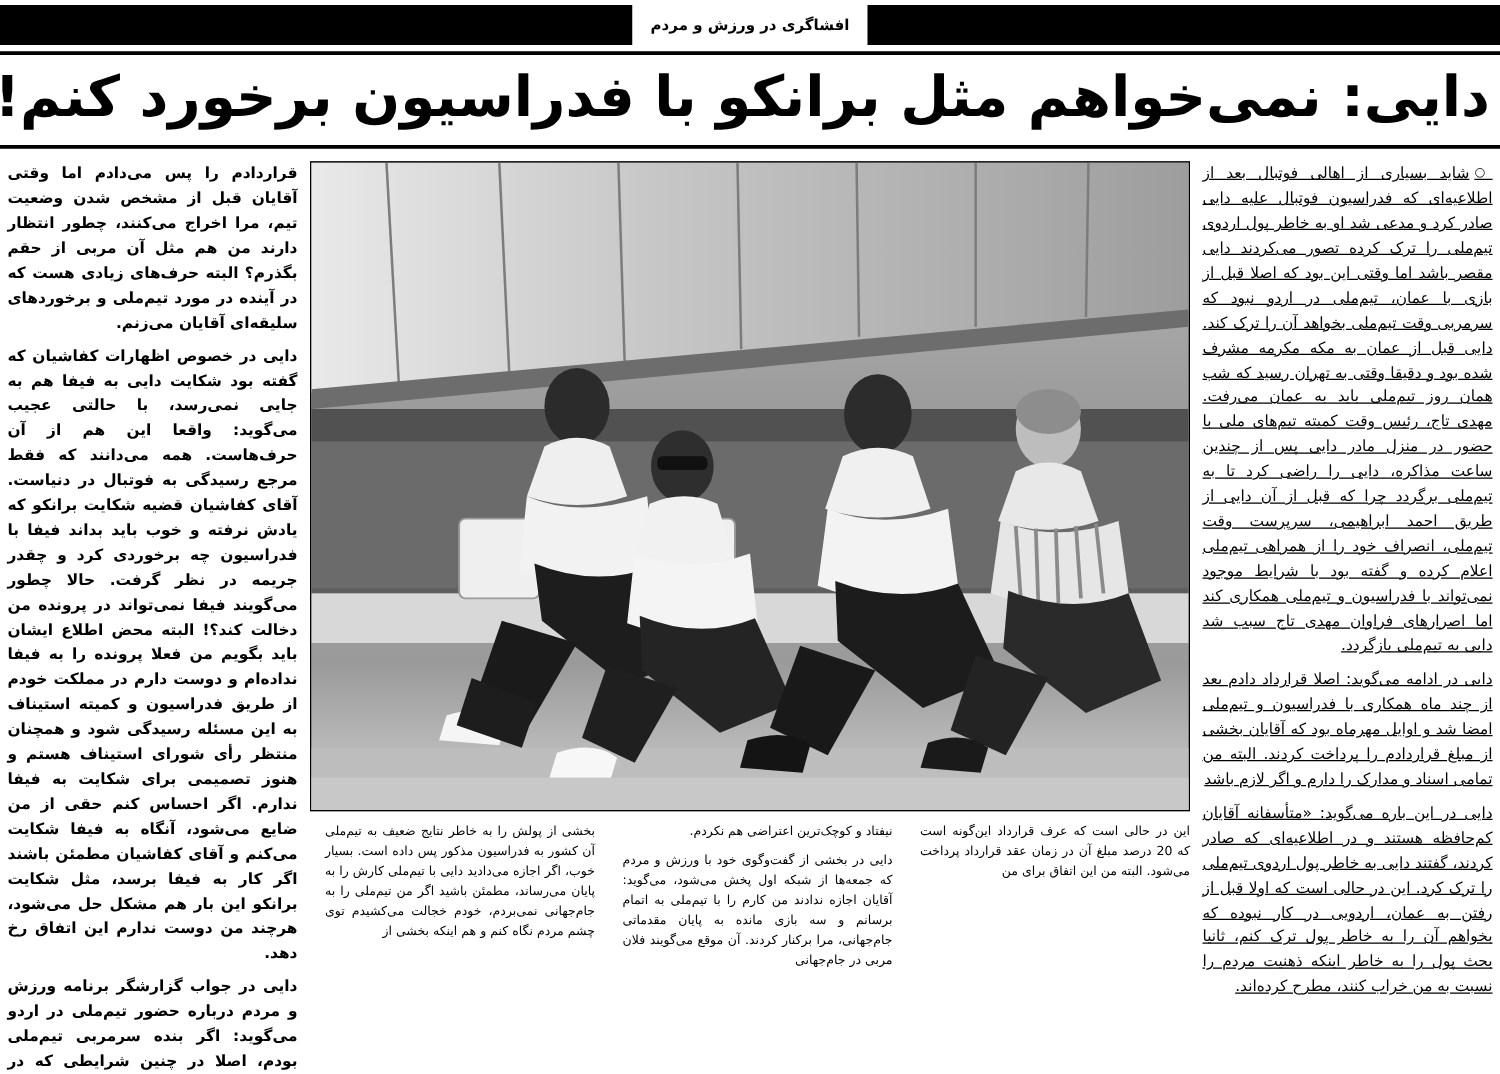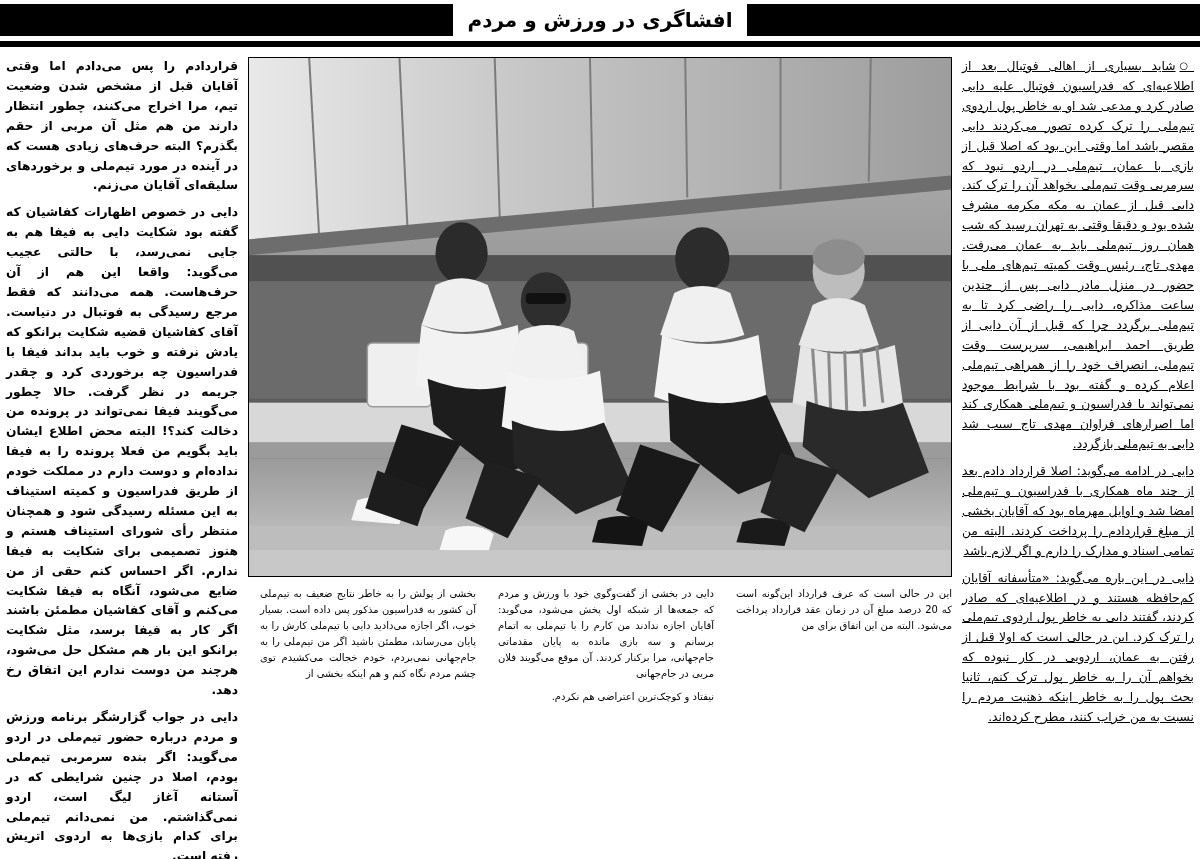--- a/index.html
+++ b/index.html
@@ -34,21 +34,21 @@
   }
   .banner-bar {
     flex: 1 1 auto;
     background: #000;
     height: 32px;
   }
   .banner-title {
     flex: 0 0 auto;
     background: #fff;
     color: #000;
-    font-size: 20px;
+    font-size: 12px;
     font-weight: bold;
     line-height: 32px;
     padding: 0 14px;
     white-space: nowrap;
     direction: rtl;
     font-family: "DejaVu Sans", sans-serif;
   }
 
   .rule {
     height: 3px;
@@ -140,20 +140,21 @@
 <div class="page">
 
   <div class="banner">
     <div class="banner-bar"></div>
     <div class="banner-title">افشاگری در ورزش و مردم</div>
     <div class="banner-bar"></div>
   </div>
 
   <div class="rule"></div>
 
+  <div class="headline">دایی: نمی‌خواهم مثل برانکو با فدراسیون برخورد کنم!</div>
 
   <div class="rule2"></div>
 
   <div class="body-wrap">
 
     <div class="col col-right">
       <p class="bullet">شاید بسیاری از اهالی فوتبال بعد از اطلاعیه‌ای که فدراسیون فوتبال علیه دایی صادر کرد و مدعی شد او به خاطر پول اردوی تیم‌ملی را ترک کرده تصور می‌کردند دایی مقصر باشد اما وقتی این بود که اصلا قبل از بازی با عمان، تیم‌ملی در اردو نبود که سرمربی وقت تیم‌ملی بخواهد آن را ترک کند. دایی قبل از عمان به مکه مکرمه مشرف شده بود و دقیقا وقتی به تهران رسید که شب همان روز تیم‌ملی باید به عمان می‌رفت. مهدی تاج، رئیس وقت کمیته تیم‌های ملی با حضور در منزل مادر دایی پس از چندین ساعت مذاکره، دایی را راضی کرد تا به تیم‌ملی برگردد چرا که قبل از آن دایی از طریق احمد ابراهیمی، سرپرست وقت تیم‌ملی، انصراف خود را از همراهی تیم‌ملی اعلام کرده و گفته بود با شرایط موجود نمی‌تواند با فدراسیون و تیم‌ملی همکاری کند اما اصرارهای فراوان مهدی تاج سبب شد دایی به تیم‌ملی بازگردد.</p>
       <p>دایی در ادامه می‌گوید: اصلا قرارداد دادم بعد از چند ماه همکاری با فدراسیون و تیم‌ملی امضا شد و اوایل مهرماه بود که آقایان بخشی از مبلغ قراردادم را پرداخت کردند. البته من تمامی اسناد و مدارک را دارم و اگر لازم باشد</p>
       <p>دایی در این باره می‌گوید: «متأسفانه آقایان کم‌حافظه هستند و در اطلاعیه‌ای که صادر کردند، گفتند دایی به خاطر پول اردوی تیم‌ملی را ترک کرد. این در حالی است که اولا قبل از رفتن به عمان، اردویی در کار نبوده که بخواهم آن را به خاطر پول ترک کنم، ثانیا بحث پول را به خاطر اینکه ذهنیت مردم را نسبت به من خراب کنند، مطرح کرده‌اند.</p>
     </div>
@@ -260,22 +261,22 @@
 
           <rect x="0" y="494" width="700" height="26" fill="#c8c8c8"></rect>
         </svg>
       </div>
 
       <div class="lower-cols">
         <div class="col">
           <p>این در حالی است که عرف قرارداد این‌گونه است که 20 درصد مبلغ آن در زمان عقد قرارداد پرداخت می‌شود. البته من این اتفاق برای من</p>
         </div>
         <div class="col">
+          <p>نیفتاد و کوچک‌ترین اعتراضی هم نکردم.</p>
           <p>دایی در بخشی از گفت‌وگوی خود با ورزش و مردم که جمعه‌ها از شبکه اول پخش می‌شود، می‌گوید: آقایان اجازه ندادند من کارم را با تیم‌ملی به اتمام برسانم و سه بازی مانده به پایان مقدماتی جام‌جهانی، مرا برکنار کردند. آن موقع می‌گویند فلان مربی در جام‌جهانی</p>
-          <p>نیفتاد و کوچک‌ترین اعتراضی هم نکردم.</p>
         </div>
         <div class="col">
           <p>بخشی از پولش را به خاطر نتایج ضعیف به تیم‌ملی آن کشور به فدراسیون مذکور پس داده است. بسیار خوب، اگر اجازه می‌دادید دایی با تیم‌ملی کارش را به پایان می‌رساند، مطمئن باشید اگر من تیم‌ملی را به جام‌جهانی نمی‌بردم، خودم خجالت می‌کشیدم توی چشم مردم نگاه کنم و هم اینکه بخشی از</p>
         </div>
       </div>
 
     </div>
 
     <div class="col col-left">
       <p>قراردادم را پس می‌دادم اما وقتی آقایان قبل از مشخص شدن وضعیت تیم، مرا اخراج می‌کنند، چطور انتظار دارند من هم مثل آن مربی از حقم بگذرم؟ البته حرف‌های زیادی هست که در آینده در مورد تیم‌ملی و برخوردهای سلیقه‌ای آقایان می‌زنم.</p>

